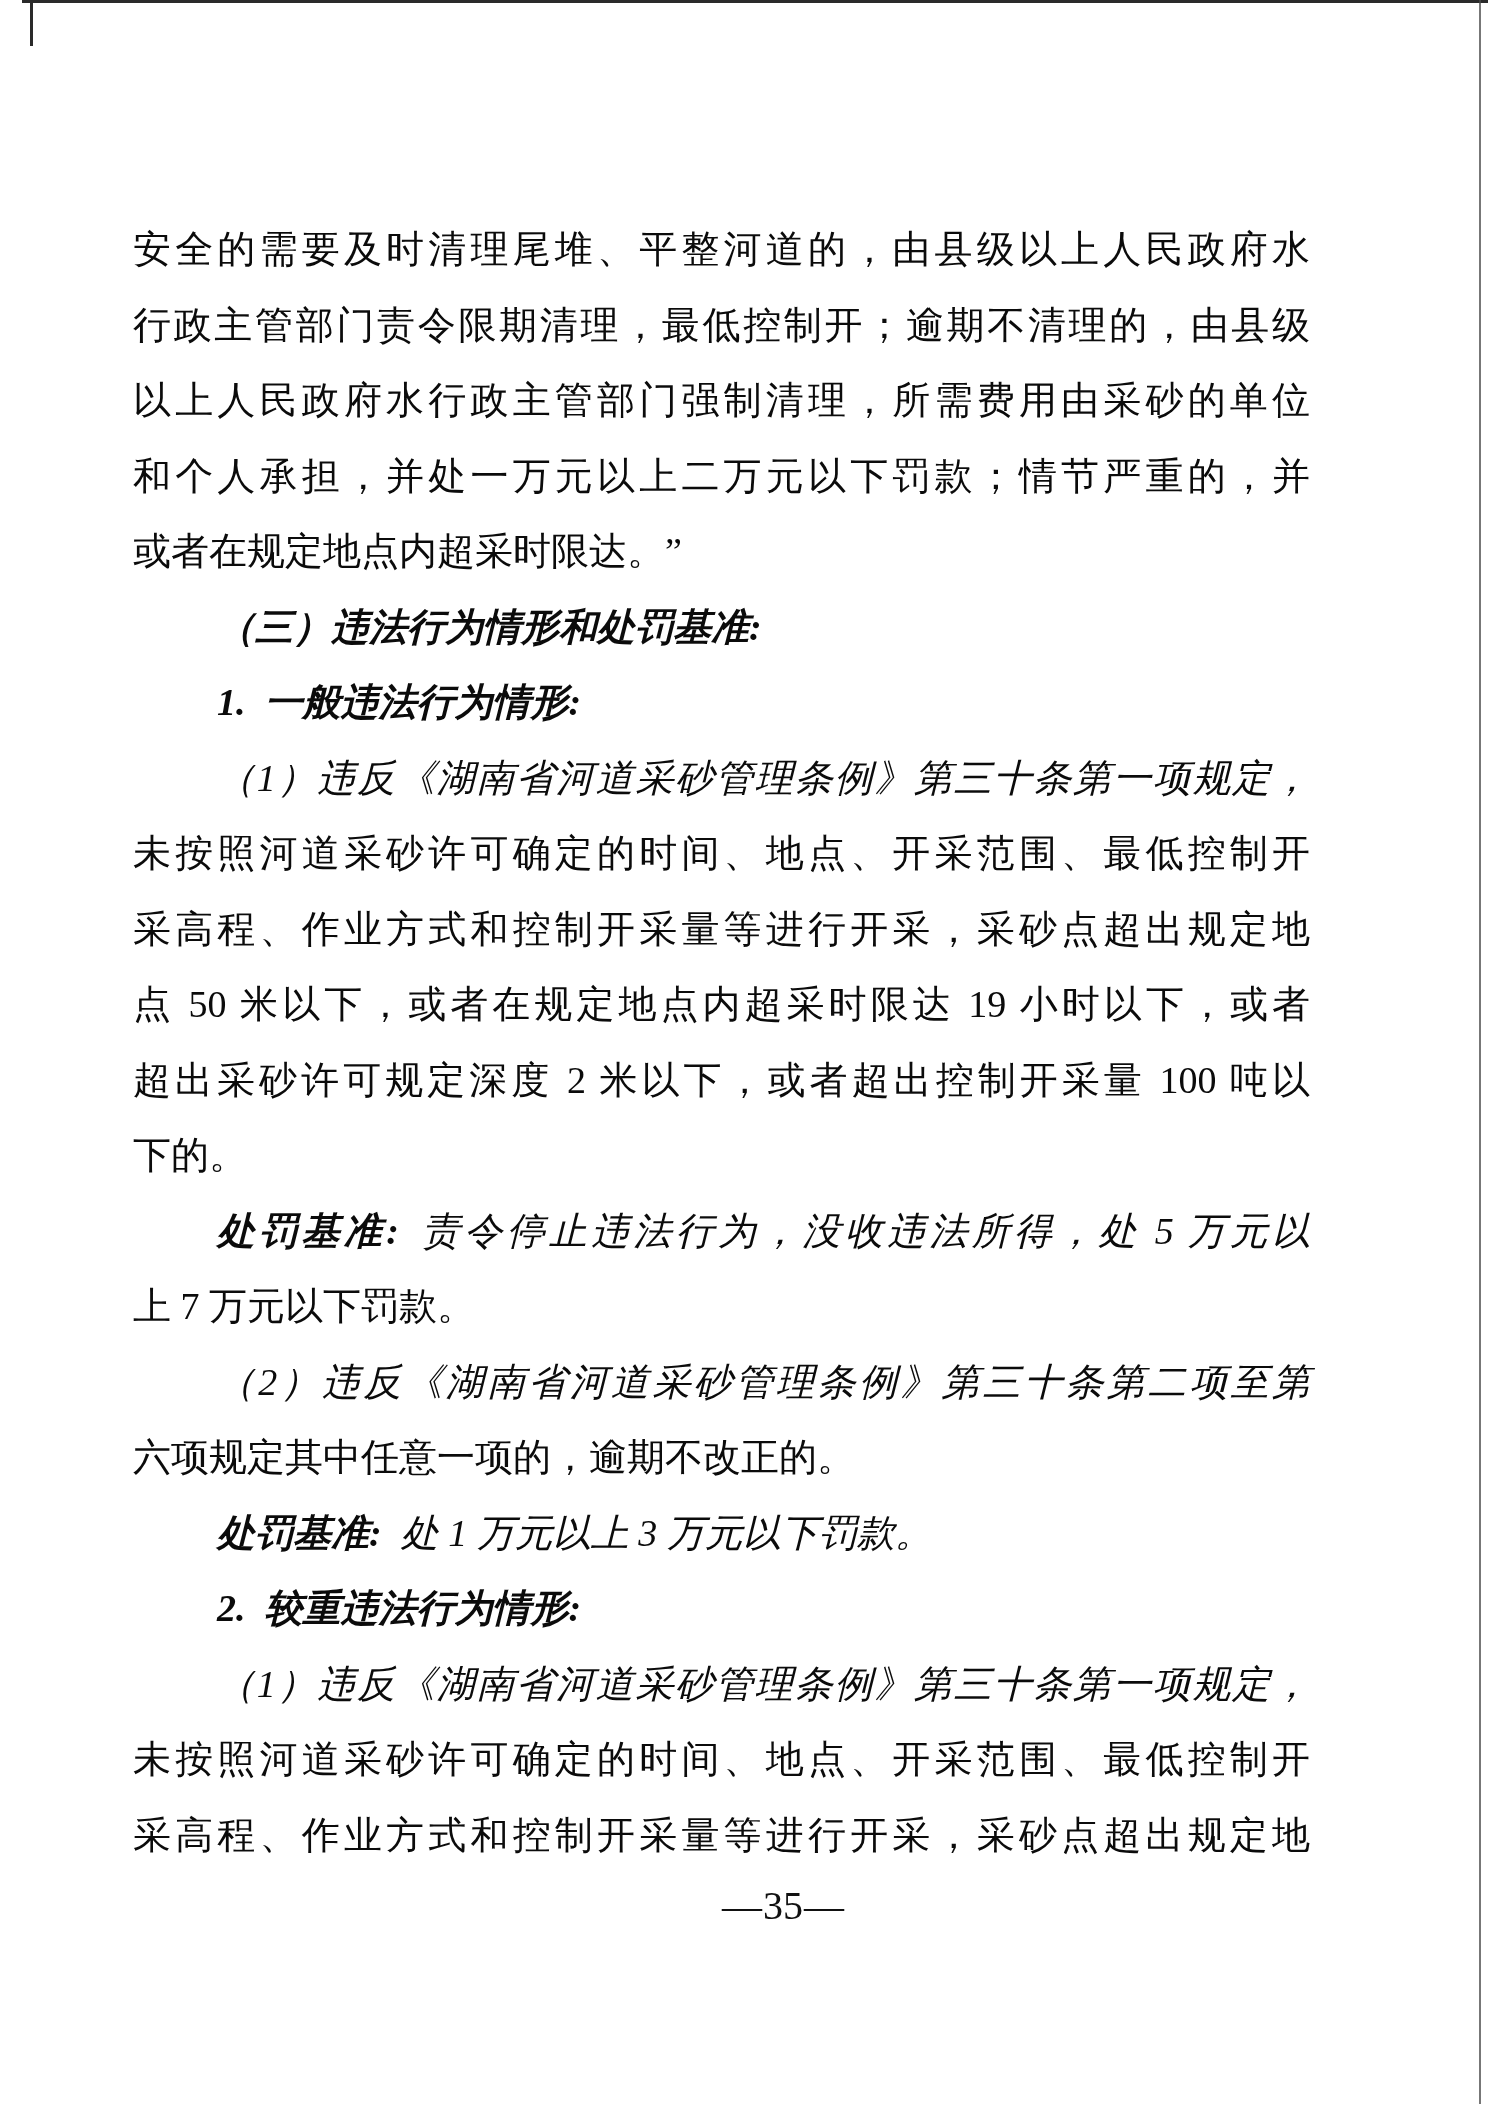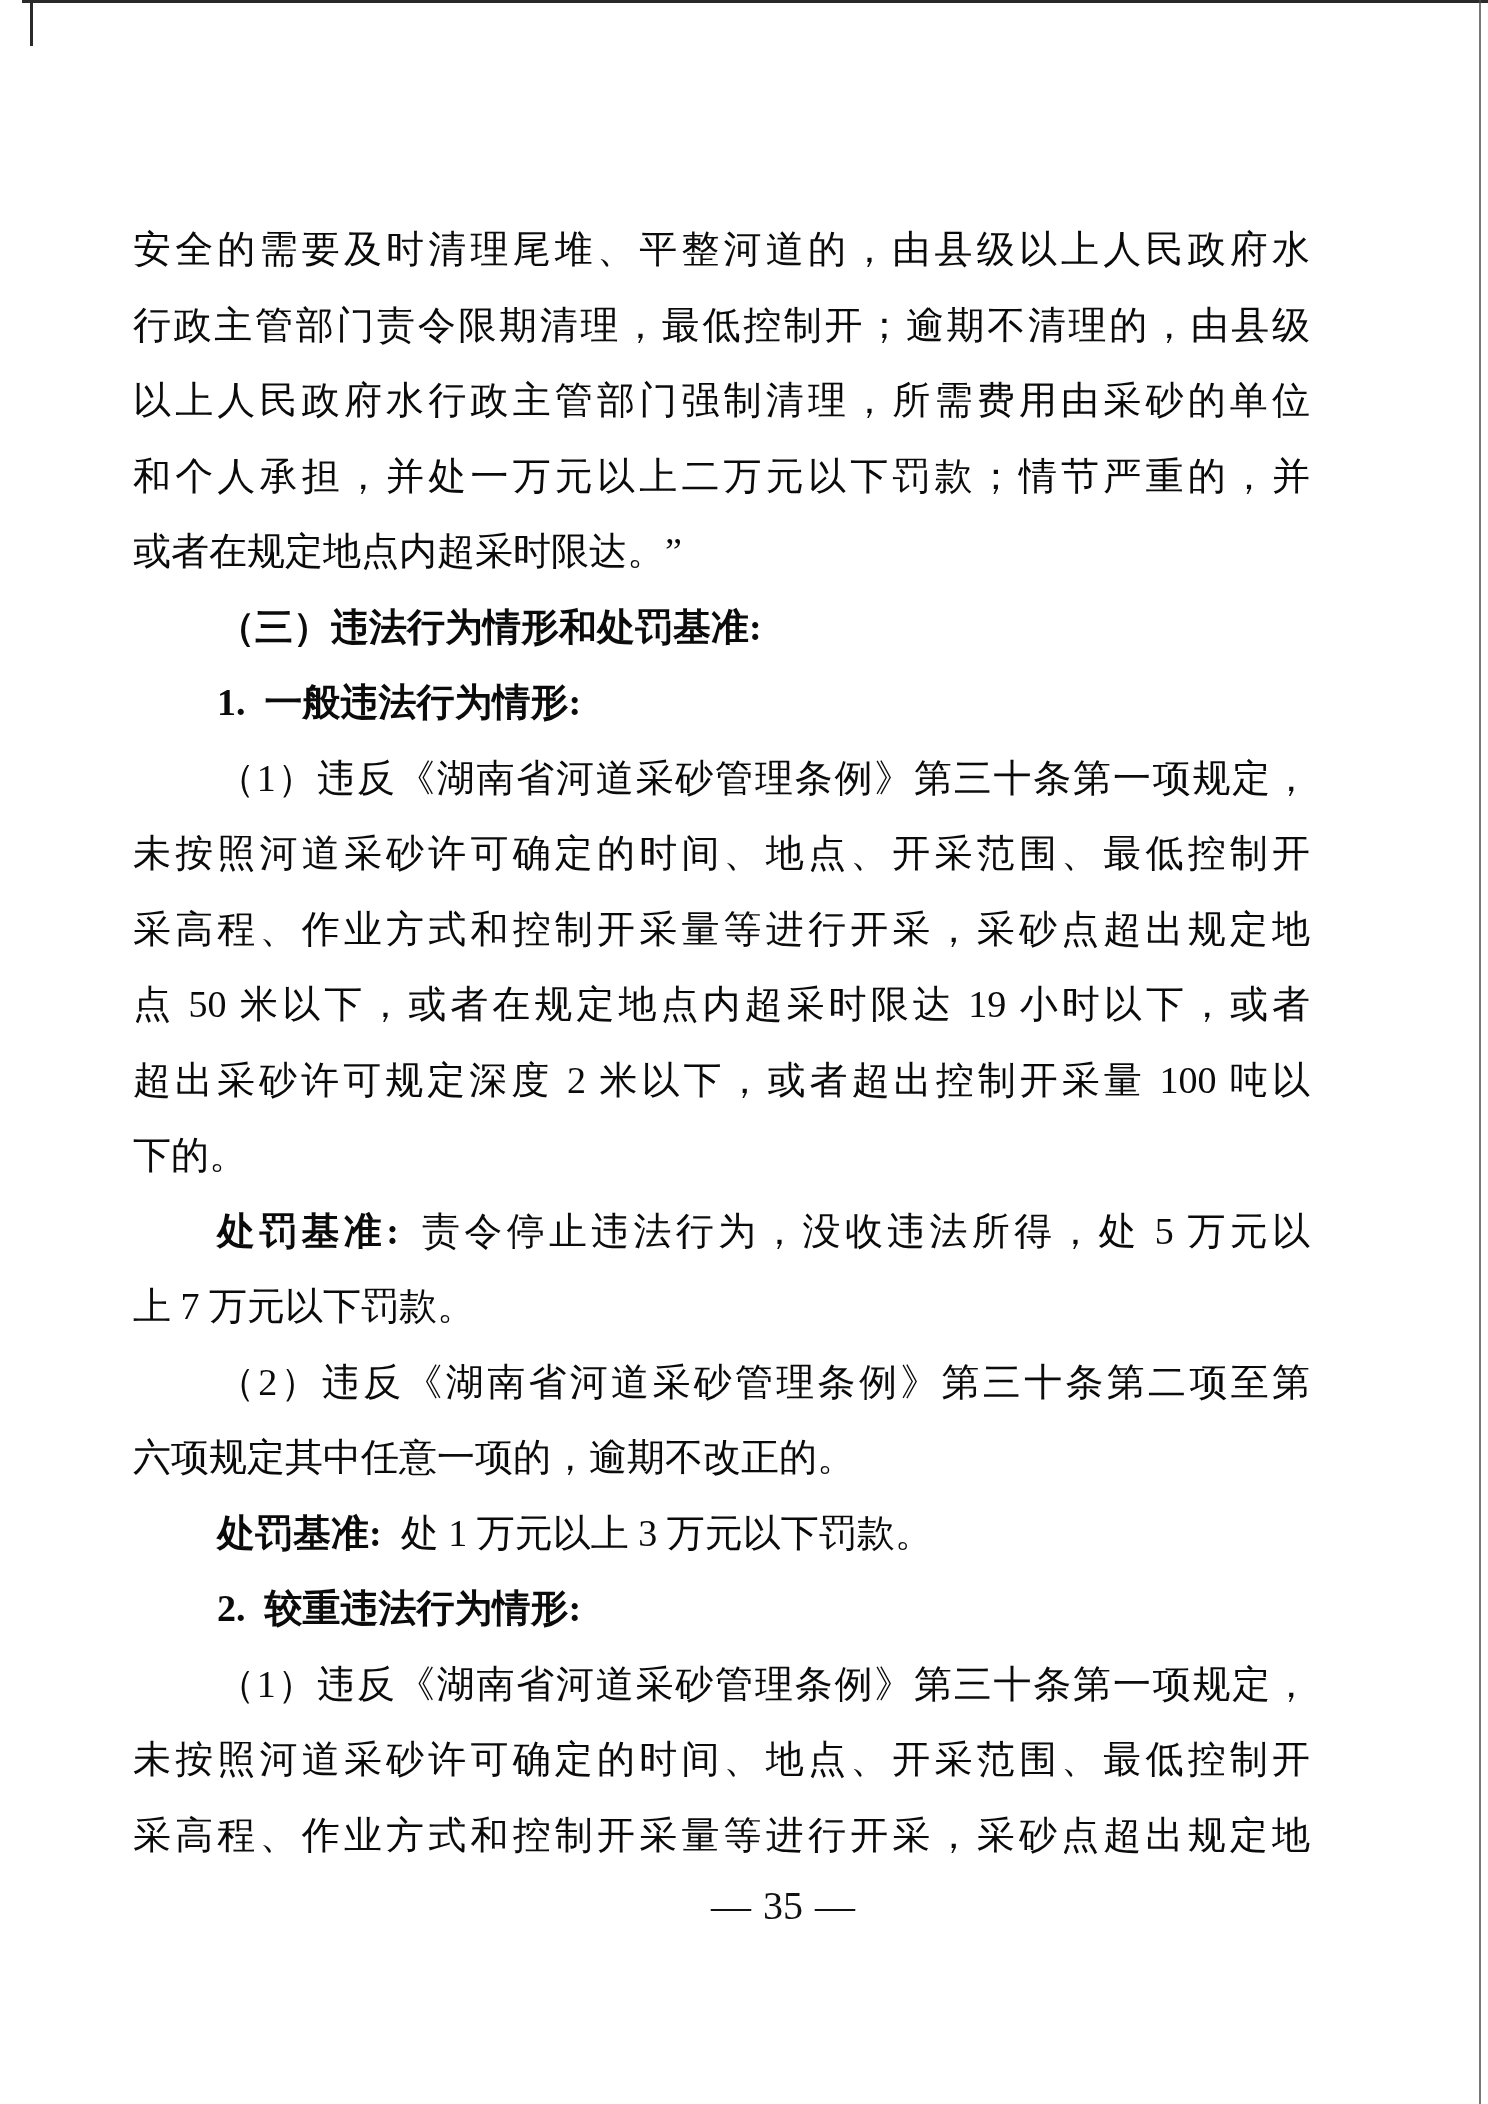--- a/index.html
+++ b/index.html
@@ -29,35 +29,35 @@
   .text-body {
     position: absolute;
     left: 133px;
     top: 212px;
     width: 1177px;
     font-size: 38px;
     line-height: 75.5px;
   }
   .ln { height: 75.5px; overflow: visible; }
   .j { text-align: justify; text-align-last: justify; }
-  .ind { padding-left: 84px; }
+  .ind { padding-left: 84px; font-style: italic; }
   .b { font-weight: bold; }
   .b-run { font-weight: bold; }
   
   .pagenum {
     position: absolute;
     top: 1884px;
     left: 783px;
     transform: translateX(-50%);
     font-size: 40px;
     line-height: 44px;
     white-space: nowrap;
     color: #111;
   }
-  .pagenum .num { margin: 0 12px; }
+  .pagenum .num { margin: 0 1px; }
 </style>
 </head>
 <body>
 
 <div class="page">
 
   <div class="scan-top"></div>
   <div class="scan-tick"></div>
   <div class="scan-right"></div>
 

